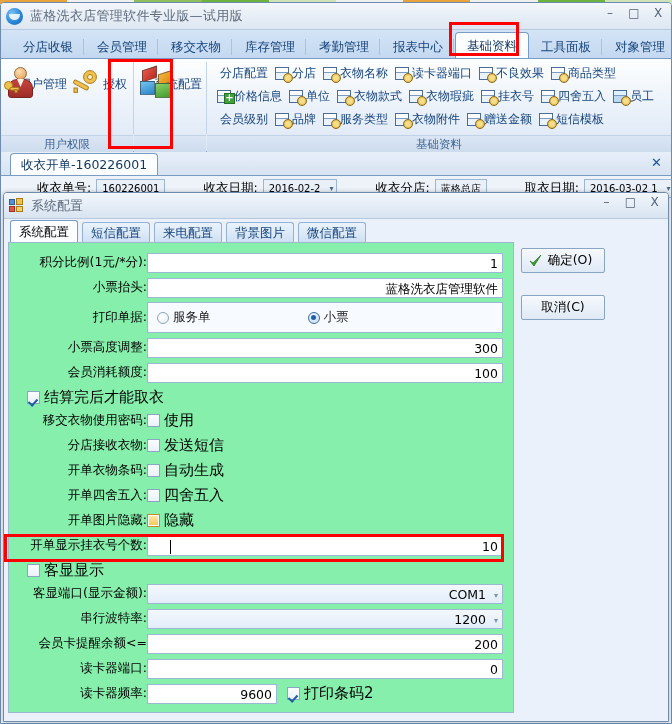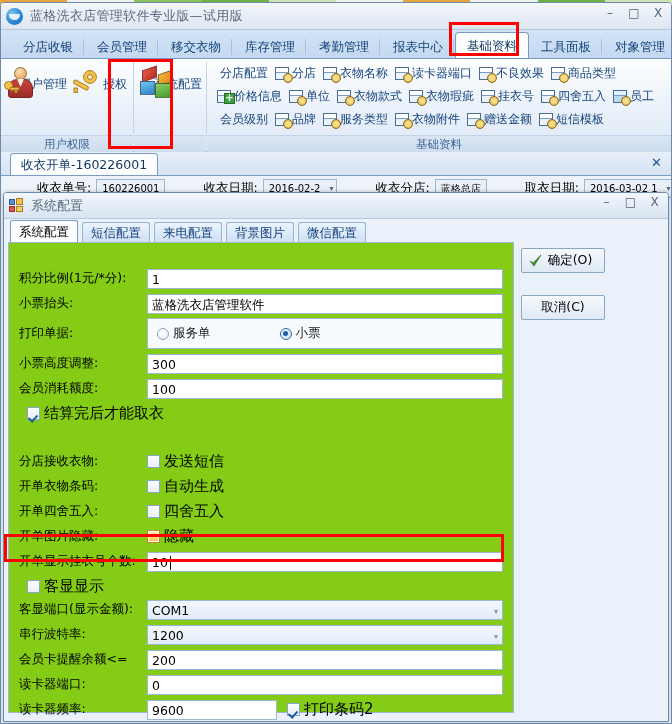--- a/index.html
+++ b/index.html
@@ -190,22 +190,23 @@
     height:20px; line-height:19px; padding:0 8px; margin-right:4px; font-size:12.5px;
     color:#16447c; background:linear-gradient(to bottom,#eaf3fd,#cfe0f4);
     border:1px solid #93b2d4; border-bottom:none; border-radius:3px 3px 0 0; cursor:default;
   }
   .dtab.active { background:#fbfdff; color:#000; height:22px; line-height:21px; border-color:#7a9cc4; font-weight:normal; }
 
   .dlg-body {
     position:absolute; left:4px; top:49px; right:4px; bottom:8px; display:flex;
   }
   .panel {
-    width:506px; background:#84cc16; border:1px solid #9db6d2; padding:24px 10px 0 10px;
+    width:506px; background:#86efac; border:1px solid #9db6d2; padding:8px 10px 0 10px;
     position:relative;
+    text-align:right;
   }
   .sidepanel { flex:1; padding:6px 0 0 7px; }
 
   .frow { display:flex; align-items:center; height:23px; margin-bottom:2px; }
   .flabel { width:128px; font-size:12.5px; color:#000; white-space:nowrap; }
   .finput {
     flex:1; height:20px; line-height:19px; background:#ffffff; border:1px solid #9db6d2;
     padding:0 4px; font-size:12.5px; color:#000; font-family:"DejaVu Sans","Liberation Sans",sans-serif;
   }
   .finput.narrow { flex:none; width:130px; }
@@ -213,21 +214,21 @@
   .finput.caret::after{
     content:""; position:absolute; left:22px; top:3px; width:1px; height:14px; background:#000;
   }
   .fcombo {
     flex:1; height:20px; line-height:19px; background:linear-gradient(to bottom,#f3f8fd,#e2ecf9);
     border:1px solid #9db6d2; padding:0 16px 0 4px; font-size:12.5px; color:#000; position:relative;
   }
   .fcombo::after{ content:"▾"; position:absolute; right:4px; top:1px; font-size:8px; color:#7a93b2; }
 
   .radiobox {
-    flex:1; height:31px; background:#f7fbff; border:1px solid #9db6d2; display:flex; align-items:center;
+    flex:1; height:31px; background:#f7fbff; border:1px solid #9db6d2; display:flex; align-items:center;gap:28px;
   }
   .radio-item { display:flex; align-items:center; margin-left:9px; margin-right:60px; font-size:12.5px; }
   .radio {
     width:12px; height:12px; border-radius:50%; border:1px solid #8ba4bf; margin-right:4px; flex:none;
     background:radial-gradient(circle at 40% 35%,#ffffff,#e7eef6);
   }
   .radio.on { border-color:#3a6ea5; background:radial-gradient(circle at 40% 35%,#ffffff 0%,#dbe8f6 45%,#cfe0f2 100%); position:relative; }
   .radio.on::after{
     content:""; position:absolute; left:2.5px; top:2.5px; width:5px; height:5px; border-radius:50%;
     background:#1f5fa8;
@@ -525,20 +526,25 @@
           </div>
           <div class="frow">
             <div class="flabel">会员消耗额度:</div>
             <div class="finput">100</div>
           </div>
           <div class="cbrow indent">
             <span class="cb on"></span>
             <span class="cbtxt">结算完后才能取衣</span>
           </div>
           <div class="frow">
+            <div class="flabel">移交衣物使用密码:</div>
+            <div class="cbrow" style="flex: 1 1 0%;">
+              <span class="cb"></span>
+              <span class="cbtxt">使用</span>
+            </div>
           </div>
           <div class="frow">
             <div class="flabel">分店接收衣物:</div>
             <div class="cbrow" style="flex: 1 1 0%;">
               <span class="cb"></span>
               <span class="cbtxt">发送短信</span>
             </div>
           </div>
           <div class="frow">
             <div class="flabel">开单衣物条码:</div>

